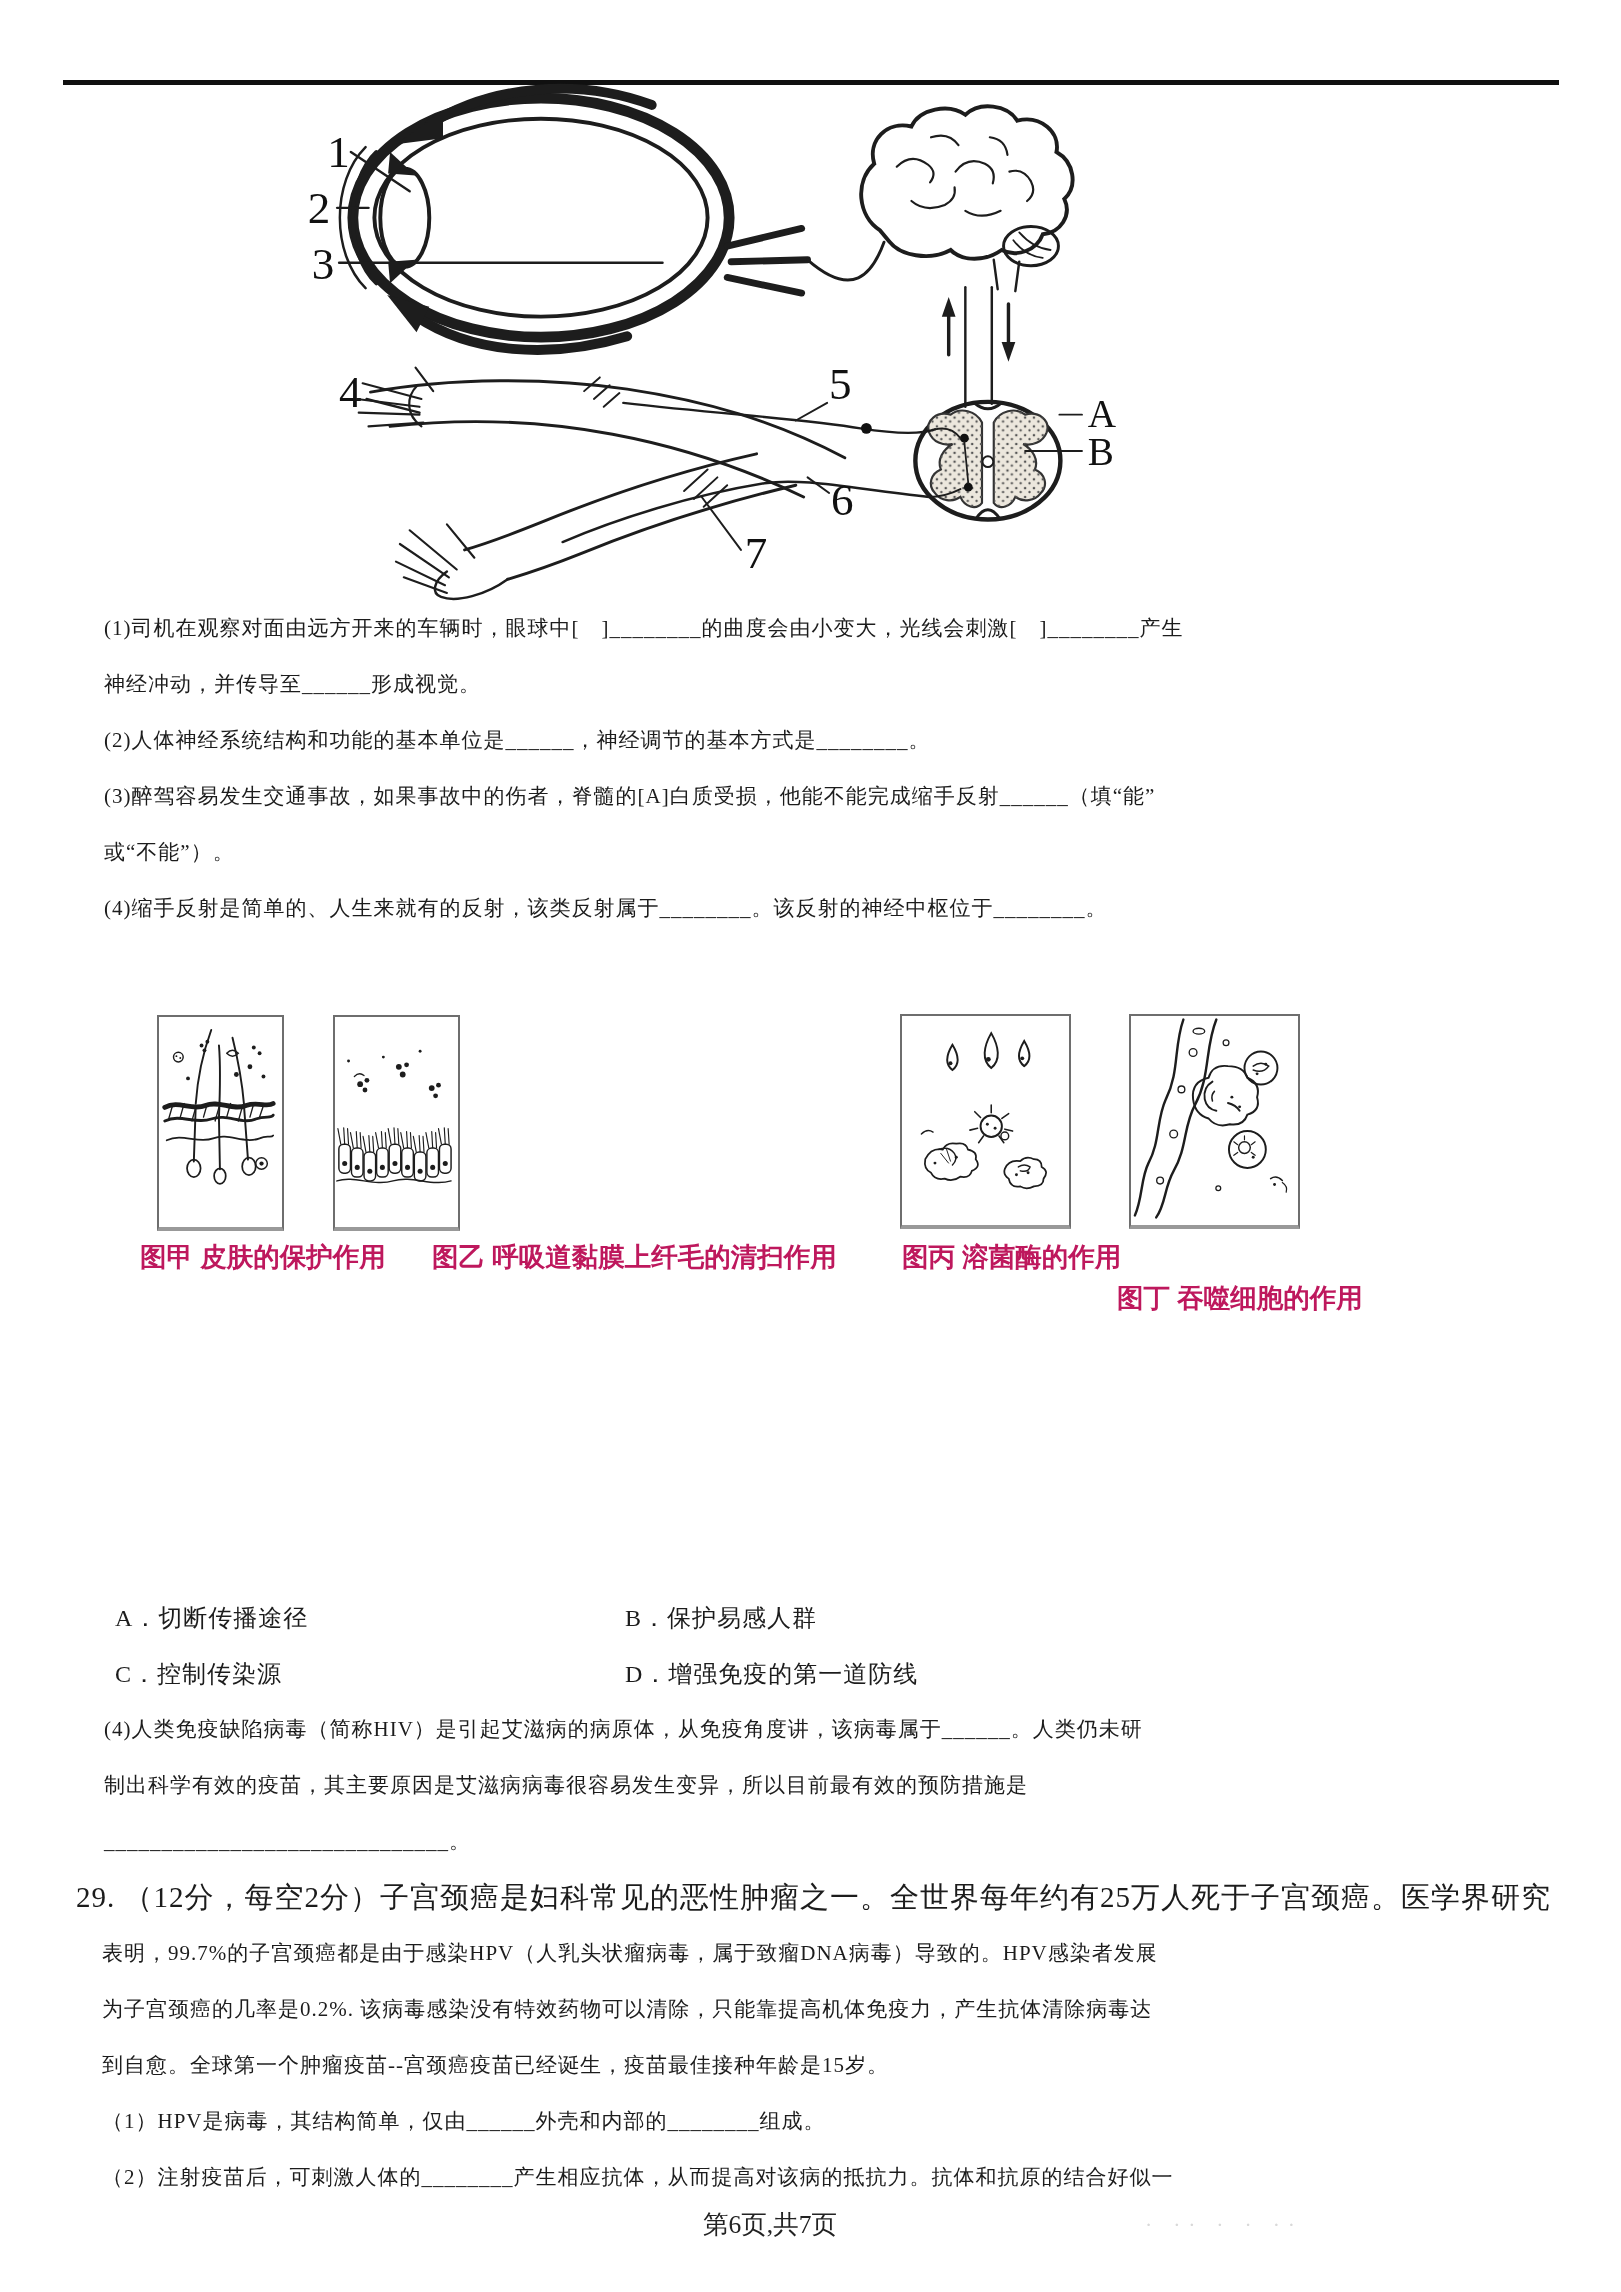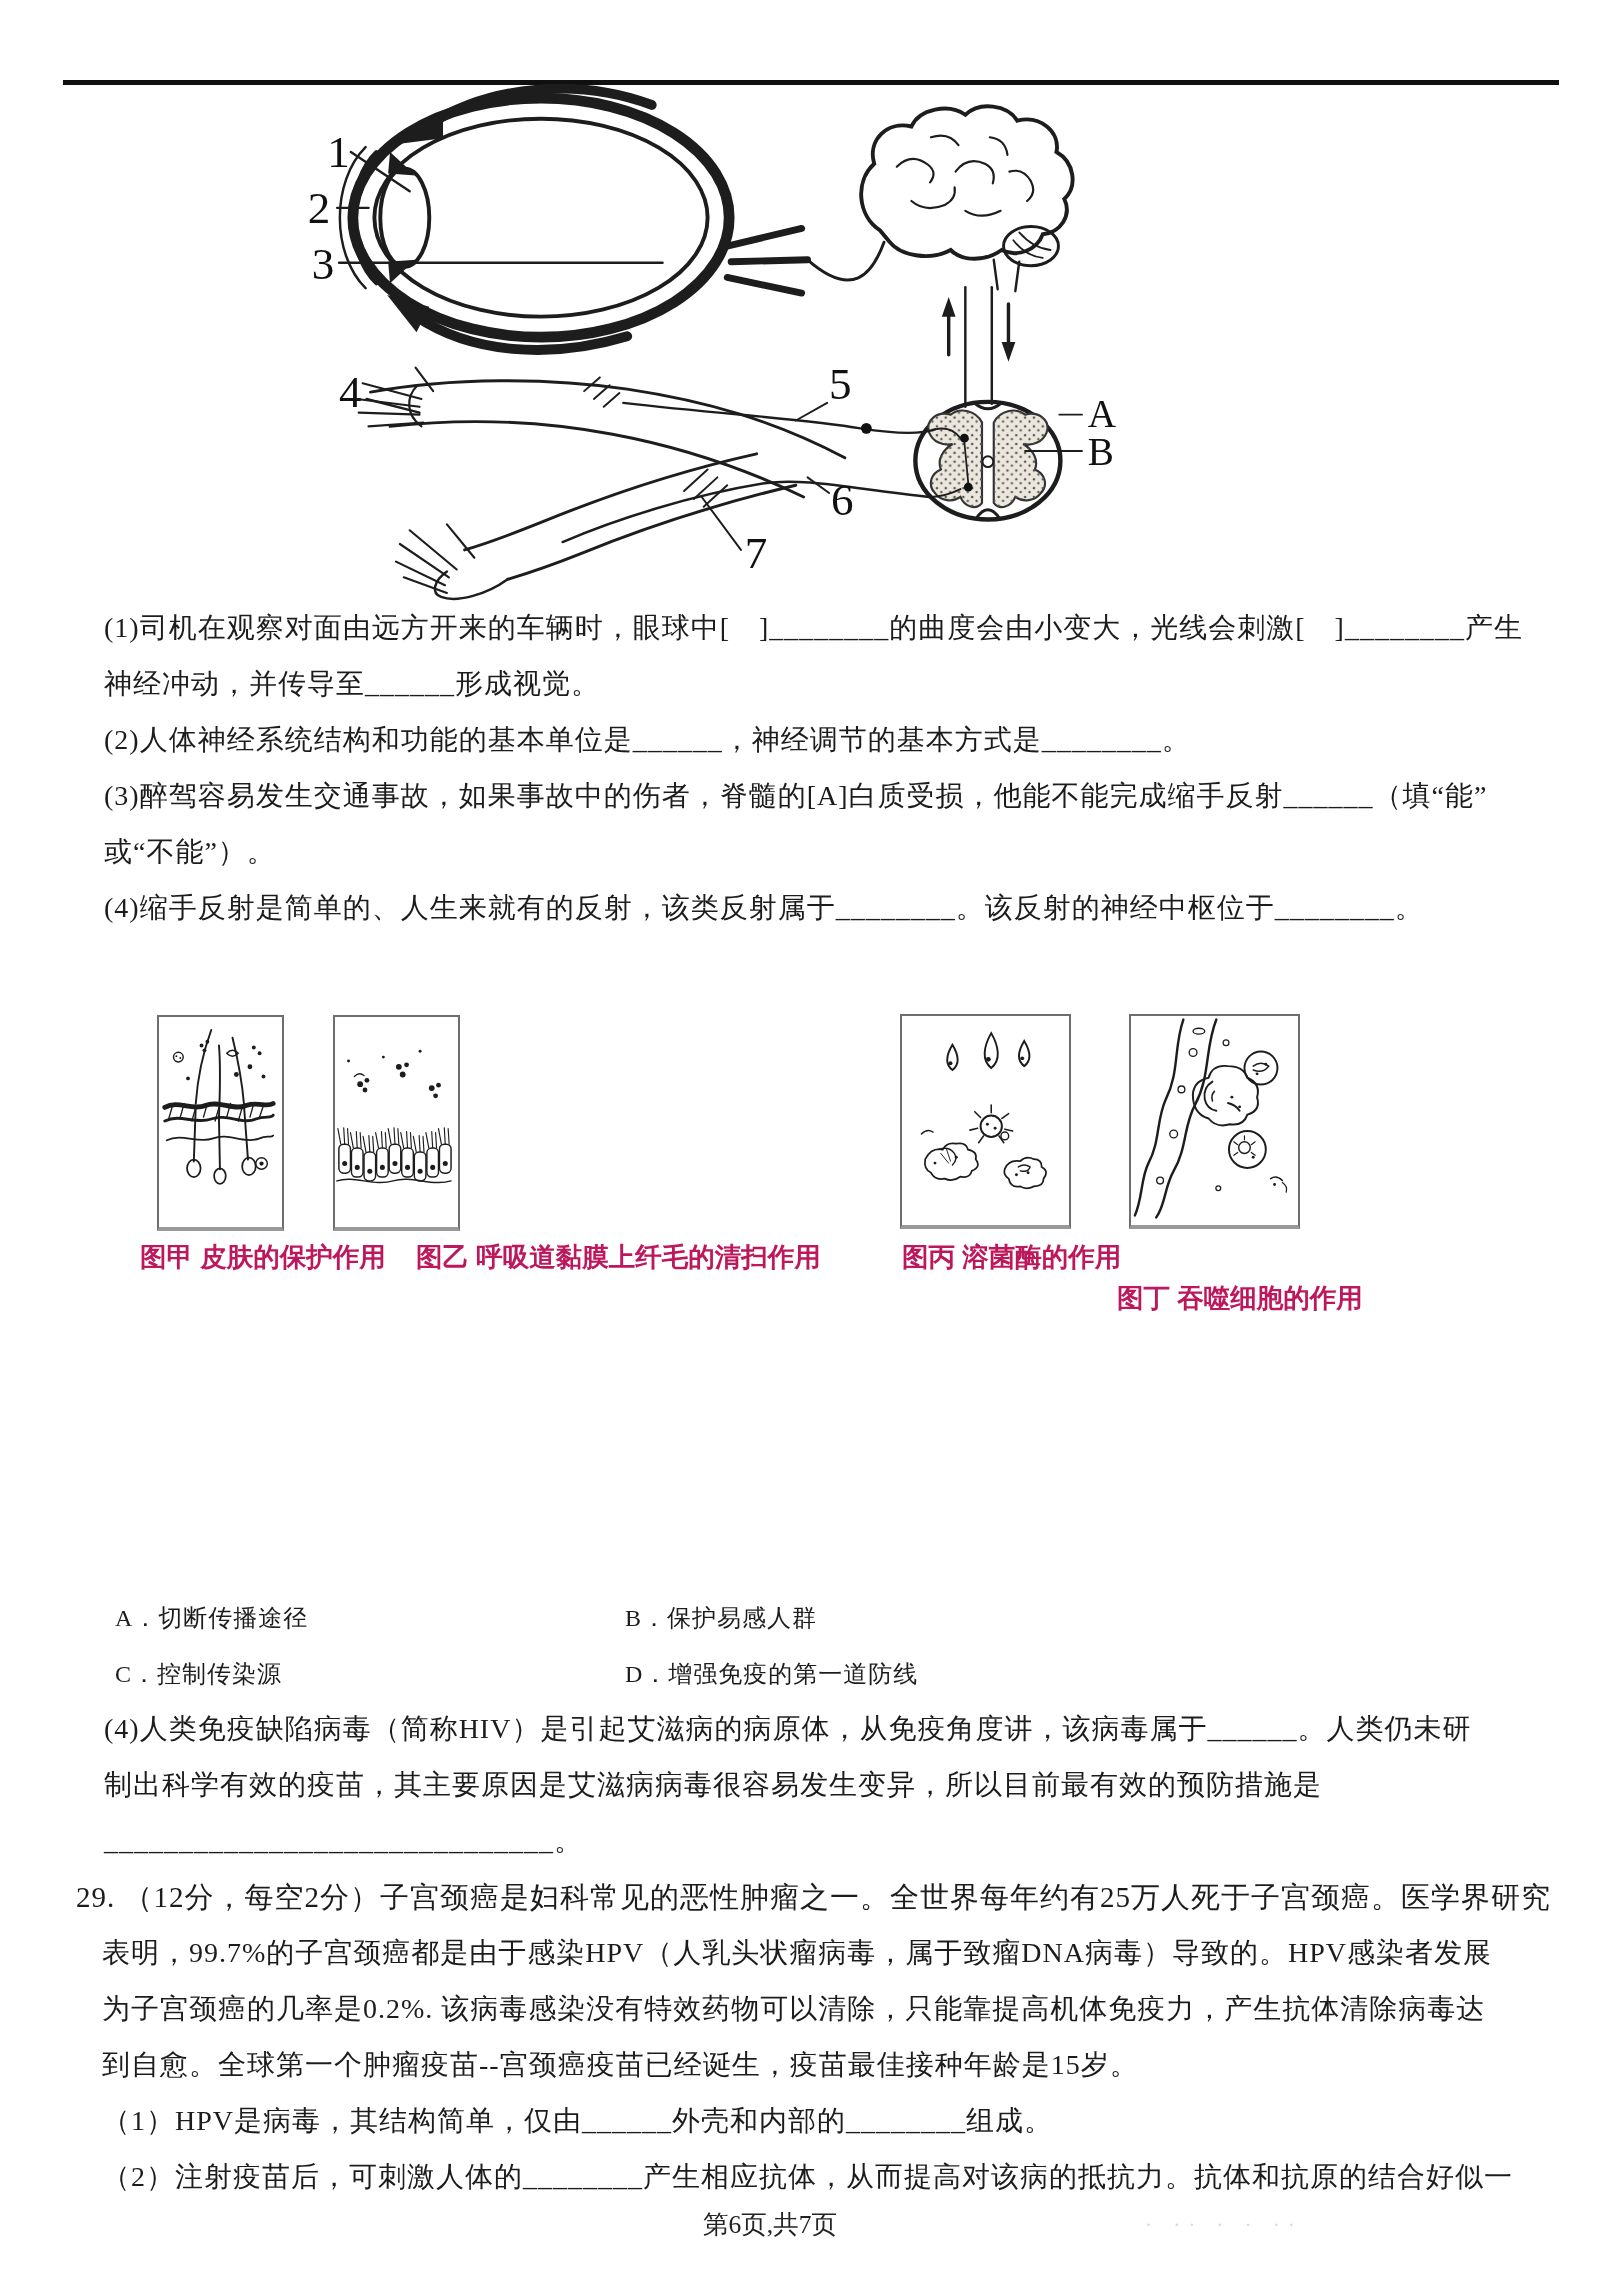--- a/index.html
+++ b/index.html
@@ -1,19 +1,19 @@
 <!DOCTYPE html>
 <html><head>
 <meta charset="utf-8">
 <style>
   html,body{margin:0;padding:0;background:#e8e8e8;}
   .page{position:relative;width:1621px;height:2293px;background:#ffffff;overflow:hidden;
         font-family:"Liberation Serif",serif;color:#1c1c1c;}
   .rule{position:absolute;left:63px;top:80px;width:1496px;height:4.9px;background:#101010;}
-  .lines{position:absolute;font-size:28px;line-height:56px;letter-spacing:1px;
+  .lines{position:absolute;font-size:21px;line-height:56px;letter-spacing:1px;
          white-space:pre-line;color:#1c1c1c;}
   .oneline{position:absolute;font-size:29px;line-height:56px;letter-spacing:1px;white-space:nowrap;}
   .opt{position:absolute;font-size:24px;line-height:56px;letter-spacing:1px;white-space:nowrap;}
   .figbox{position:absolute;background:#fff;border:2.9px solid #6e6e6e;border-bottom:4.9px solid #999;}
   .figcap{position:absolute;font-family:"Liberation Sans",sans-serif;font-weight:700;
           font-size:26.5px;line-height:33px;white-space:nowrap;color:#be185d;}
   .footer{position:absolute;left:0;top:2207px;width:1540px;text-align:center;
           font-size:25.5px;color:#222;}
   .faint{position:absolute;left:1145px;top:2213px;font-size:21.6px;letter-spacing:7.8px;color:#d9d9d9;}
   svg{display:block;}
@@ -263,21 +263,21 @@
       <circle cx="126" cy="144" r="1.5" fill="#1d1d1d"></circle>
       <path class="ln" stroke-width="1.6" d="M 144 166 q 6 -4 12 2"></path>
       <circle cx="148" cy="172" r="1.5" fill="#1d1d1d"></circle>
       <path class="ln" stroke-width="1.2" d="M 156 170 q 6 4 4 10"></path>
       <circle class="ln" cx="98" cy="26" r="3" stroke-width="1.3"></circle>
         <circle class="ln" cx="90" cy="176" r="2.5" stroke-width="1.3"></circle>
     </svg>
   </div>
 
   <div class="figcap" style="left:140px;top:1241px;">图甲 皮肤的保护作用</div>
-  <div class="figcap" style="left:416px;top:1241px;">图乙 呼吸道黏膜上纤毛的清扫作用</div>
+  <div class="figcap" style="left:432px;top:1241px;">图乙 呼吸道黏膜上纤毛的清扫作用</div>
   <div class="figcap" style="left:902px;top:1241px;">图丙 溶菌酶的作用</div>
   <div class="figcap" style="left:1117px;top:1282px;">图丁 吞噬细胞的作用</div>
 
 
   <div>
     <span class="opt" style="left:115px;top:1590px;">A．切断传播途径</span>
     <span class="opt" style="left:625px;top:1590px;">B．保护易感人群</span>
   </div>
   <div>
     <span class="opt" style="left:115px;top:1646px;">C．控制传染源</span>

